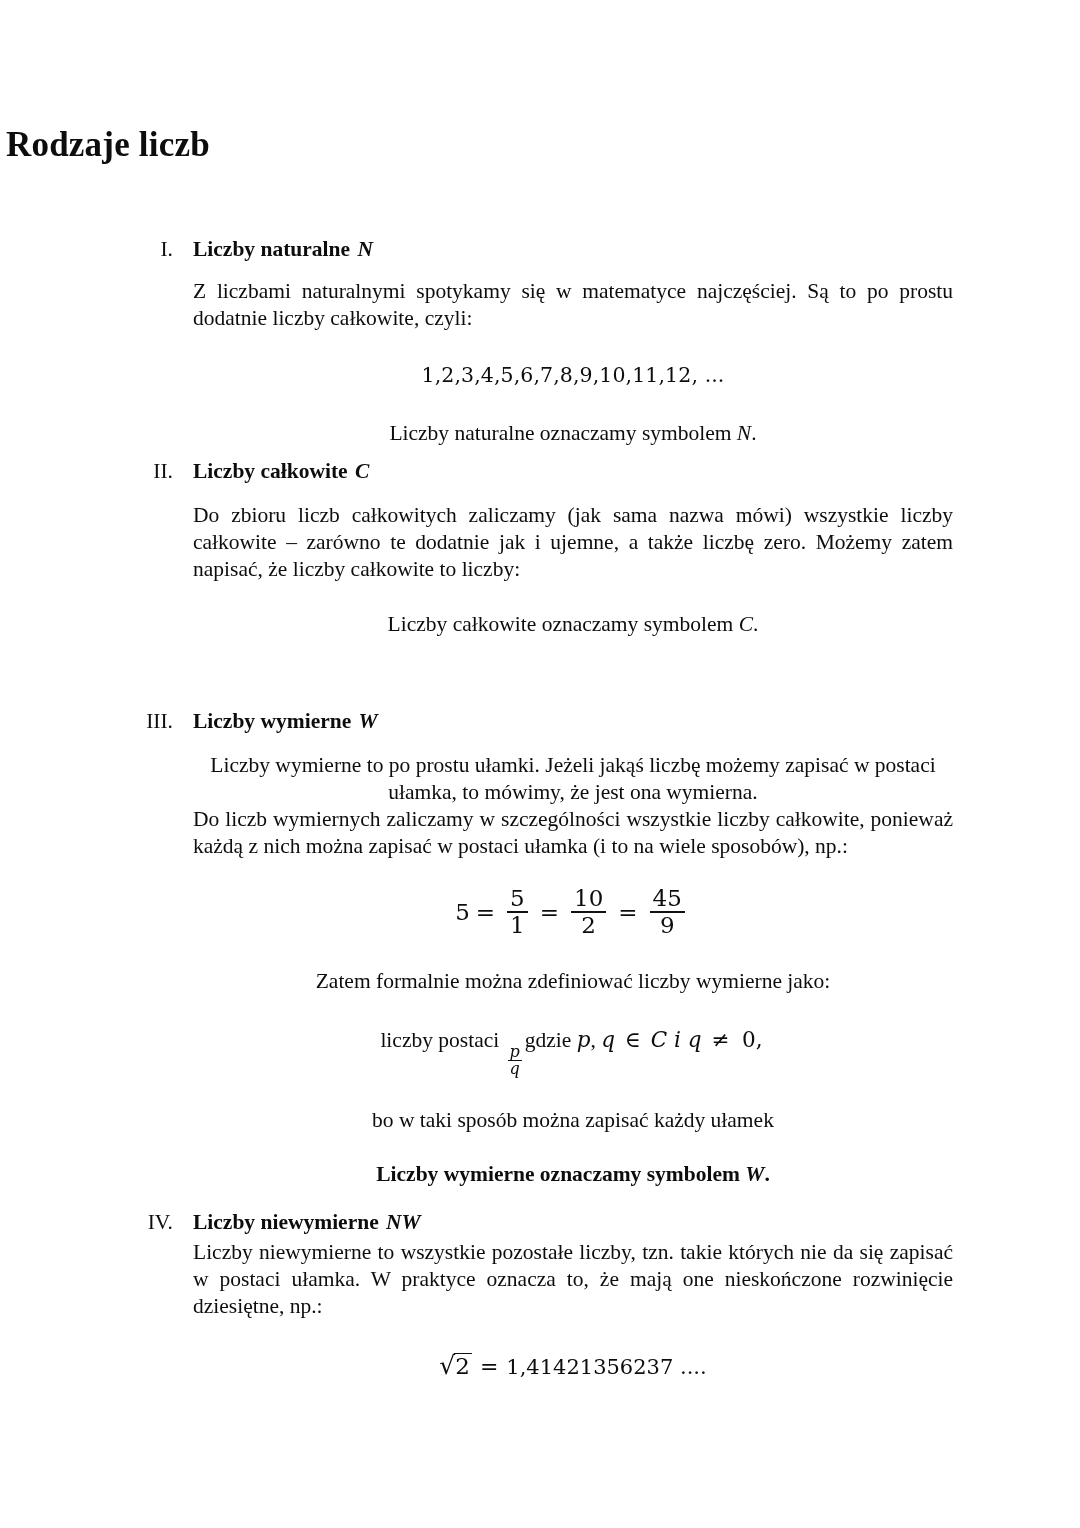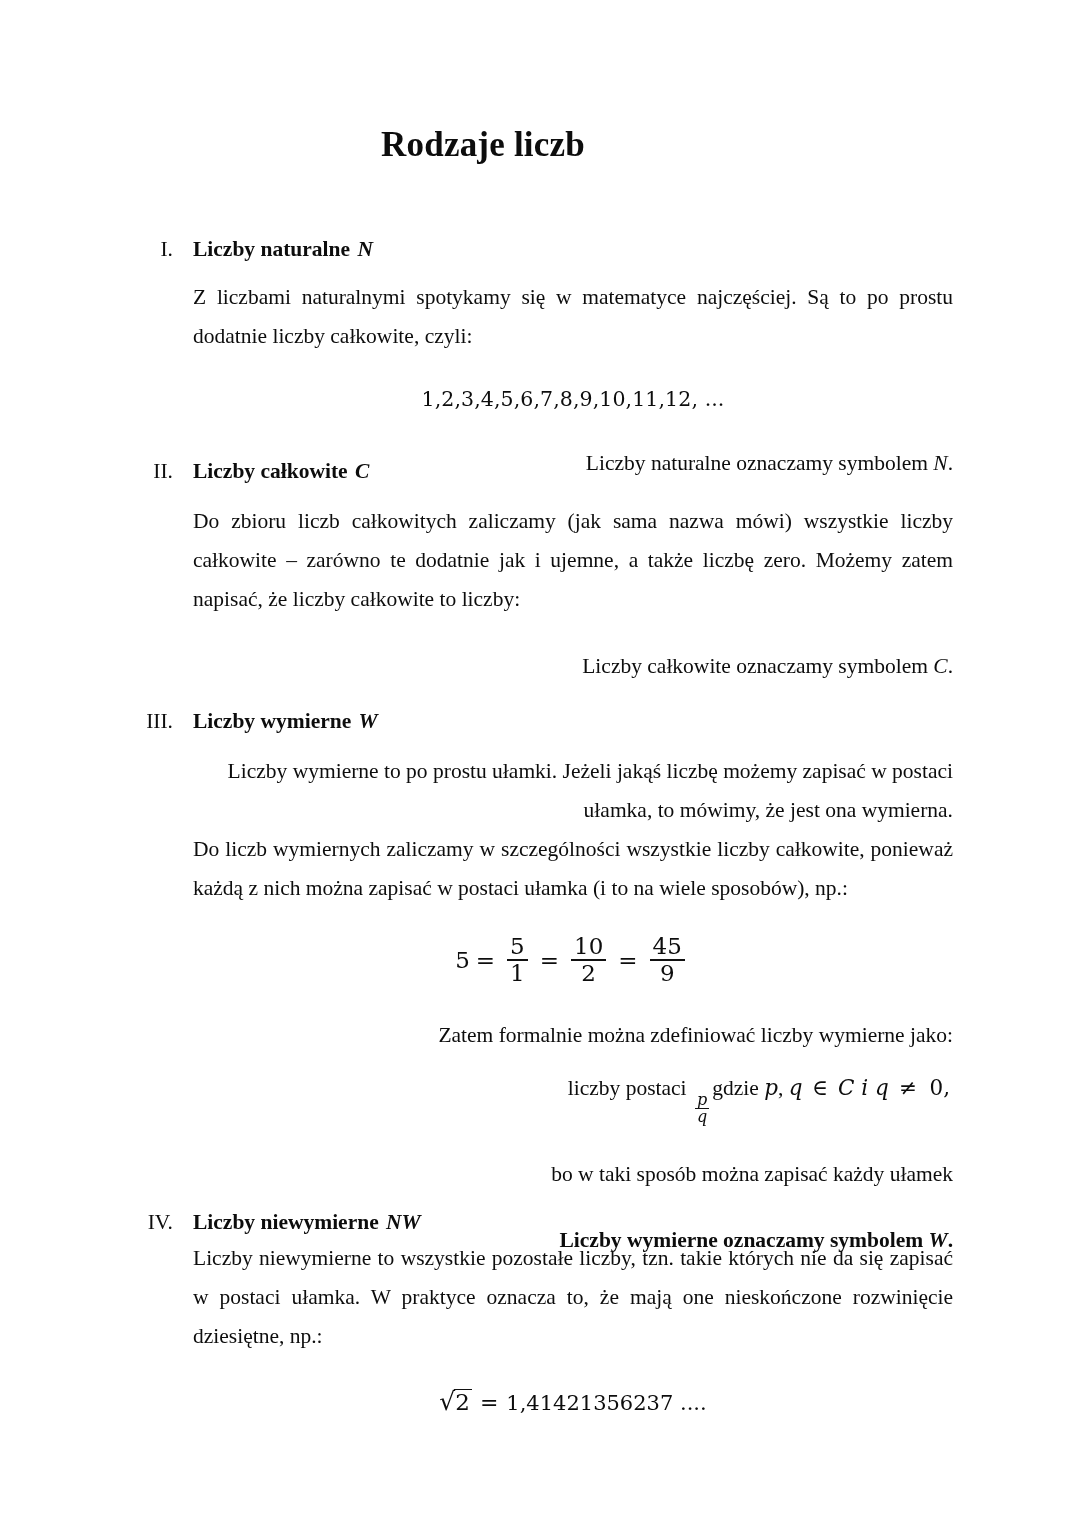--- a/index.html
+++ b/index.html
@@ -19,23 +19,22 @@
   .page {
     position: absolute;
     inset: 0;
     background: #ffffff;
   }
 
   
   .doc-title {
     position: absolute;
     top: 126px;
-    left: 0;
+    left: 6px;
     width: 966px;
-    text-align: center;
     font-size: 35px;
     font-weight: bold;
     letter-spacing: 0.2px;
     line-height: 1.1;
   }
 
   
   .section {
     position: absolute;
     left: 133px;
@@ -72,27 +71,27 @@
   }
 
   .body-block {
     margin-left: 60px;
     width: 760px;
   }
 
   p.para {
     margin: 0;
     font-size: 21.5px;
-    line-height: 39px;
+    line-height: 27px;
     text-align: justify;
     text-justify: inter-word;
     hyphens: none;
   }
   p.para.nojust {
-    text-align: right;
+    text-align: center;
   }
 
   .mathsym {
     font-style: italic;
     font-family: "Liberation Serif", "DejaVu Serif", serif;
   }
 
   
   .display-line {
     margin: 12px;
@@ -261,21 +260,21 @@
         <span class="op">=</span>
         <span class="frac">
           <span class="num">45</span>
           <span class="bar"></span>
           <span class="den">9</span>
         </span>
       </div>
 
       <p class="para nojust" style="margin-top: 30px;">Zatem formalnie można zdefiniować liczby wymierne jako:</p>
 
-      <div class="formula-line" style="margin-top: 16px; text-align: right;"><span>liczby postaci </span><span class="frac-sm">
+      <div class="formula-line" style="margin-top: 28px;"><span>liczby postaci </span><span class="frac-sm">
             <span class="num">p</span>
             <span class="bar"></span>
             <span class="den">q</span>
           </span><span>gdzie </span><span class="mi">p</span><span>, </span><span class="mi">q</span><span class="mo"> ∈ </span><span class="mi">C</span><span class="mi"> i </span><span class="mi">q</span><span class="mo"> ≠ </span><span class="mo">0,</span></div>
 
       <p class="para nojust" style="margin-top: 30px;">bo w taki sposób można zapisać każdy ułamek</p>
 
       <p class="para nojust" style="margin-top: 27px; font-weight: bold;"><span>Liczby wymierne oznaczamy symbolem </span><span class="mathsym">W</span><span>.</span></p>
     </div>
   </div>

